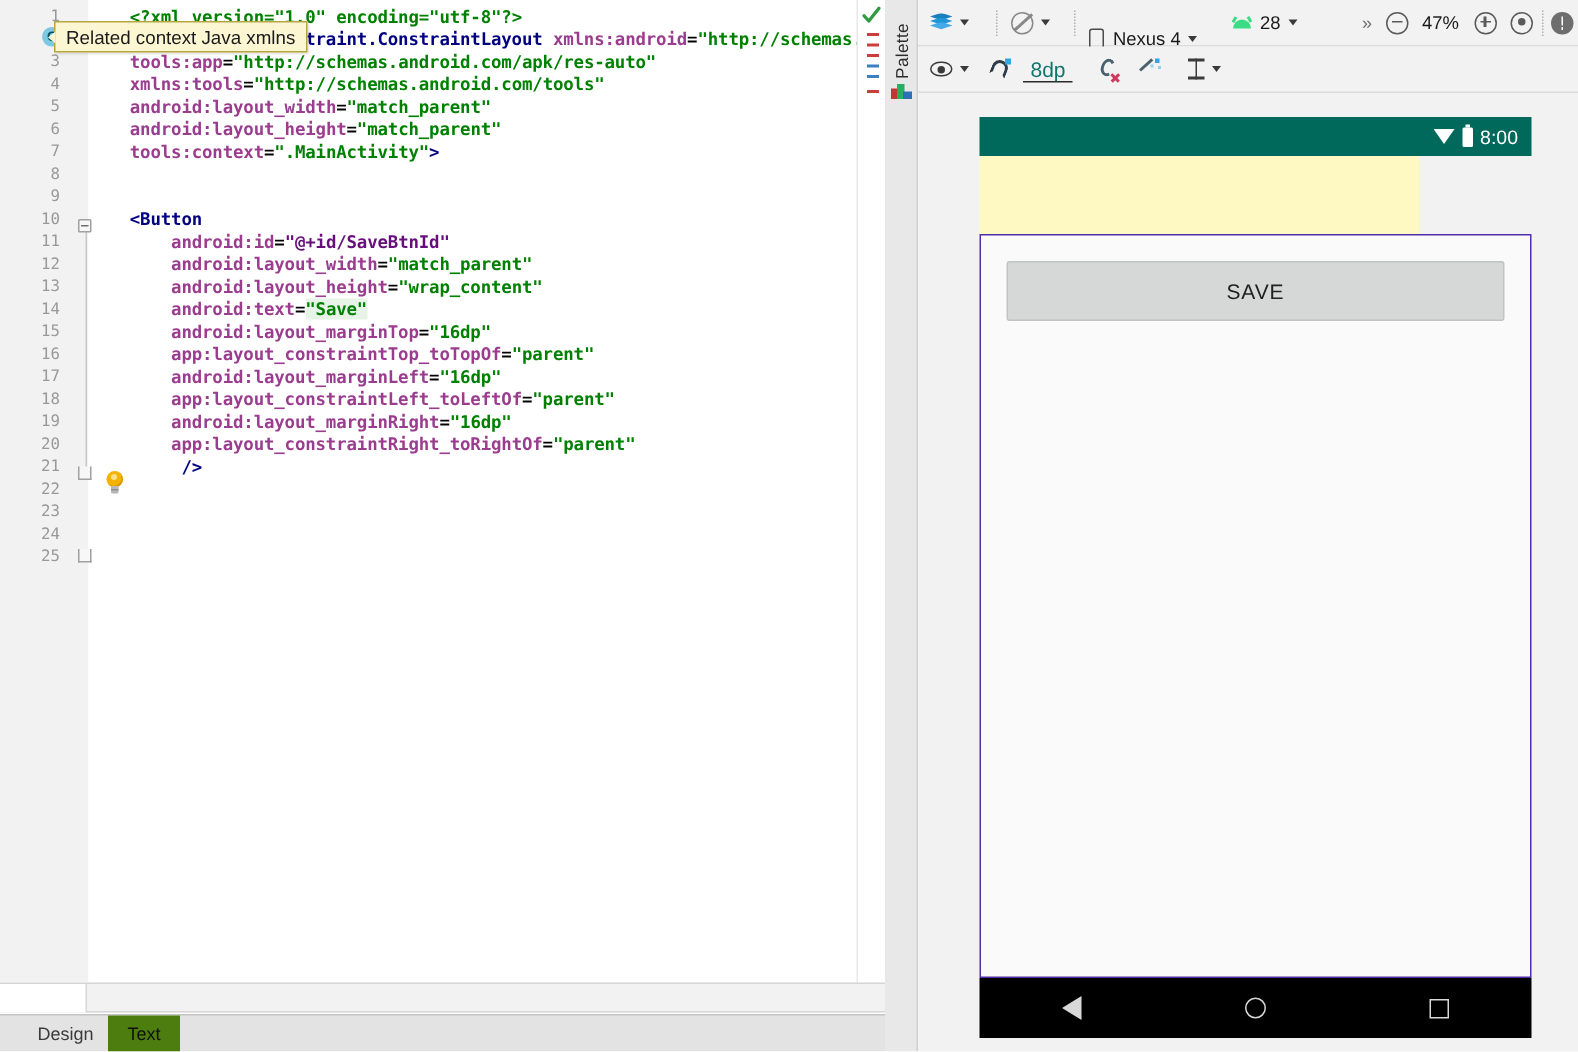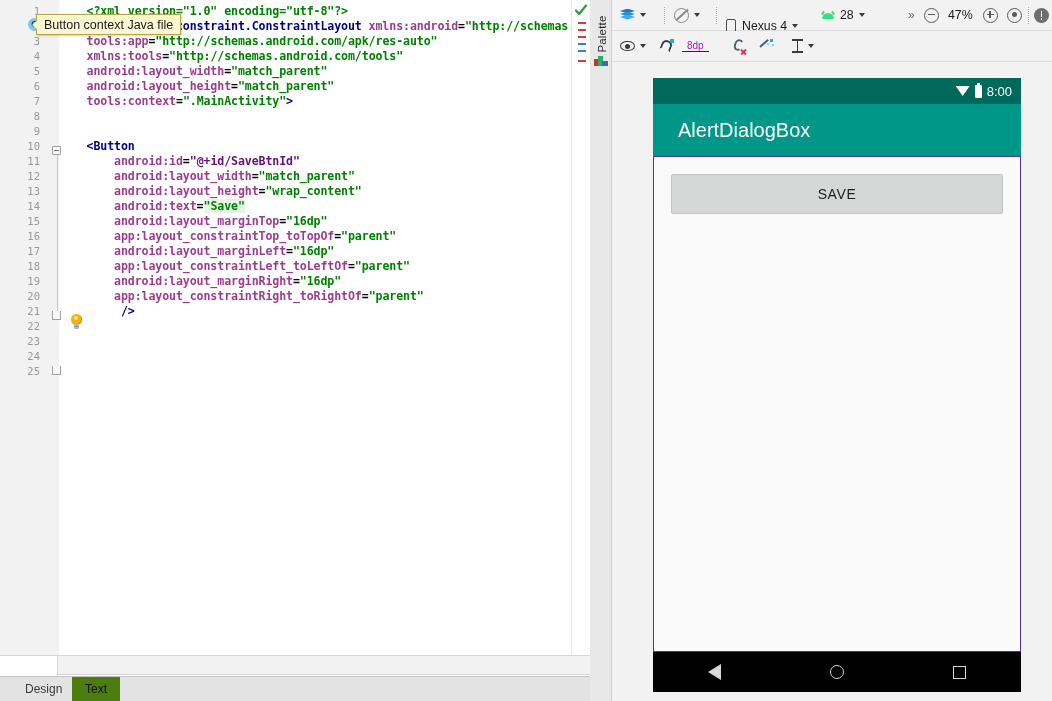--- a/index.html
+++ b/index.html
@@ -177,21 +177,21 @@
   .icon-eye{position:relative;width:15px;height:10px;}
   .icon-eye .lid{position:absolute;left:0;top:0;width:15px;height:10px;border:1.6px solid #3a3a3a;border-radius:50% / 55%;box-sizing:border-box;}
   .icon-eye .pup{position:absolute;left:5px;top:2.6px;width:5px;height:5px;border-radius:50%;background:#3a3a3a;}
 
   .icon-magnet{position:relative;width:14px;height:14px;}
   .icon-magnet .m{position:absolute;left:1px;top:1px;width:11px;height:11px;border:2px solid #2e3c4a;border-bottom-color:transparent;border-radius:50% 50% 0 0;box-sizing:border-box;transform:rotate(22deg);}
   .icon-magnet .sp{position:absolute;right:0;top:0;width:4px;height:4px;background:#2fa8e0;}
 
   .dpbox{
     position:relative;padding:0 5px;border-bottom:1.6px solid #2a2a2a;
-    font-size:10px;color:#a21caf;font-family:"Liberation Sans",sans-serif;
+    font-size:14px;color:#0f766e;font-family:"Liberation Sans",sans-serif;
   }
 
   .icon-clearc{position:relative;width:15px;height:14px;}
   .icon-clearc .arc{position:absolute;left:2px;top:0;width:9px;height:12px;border:2px solid #4a6270;border-right-color:transparent;border-radius:50%;box-sizing:border-box;transform:rotate(20deg);}
   .icon-clearc .x1,.icon-clearc .x2{position:absolute;right:0;bottom:0;width:7px;height:1.7px;background:#d0395e;}
   .icon-clearc .x1{transform:rotate(45deg);}
   .icon-clearc .x2{transform:rotate(-45deg);}
 
   .icon-wand{position:relative;width:15px;height:14px;}
   .icon-wand .stick{position:absolute;left:1px;top:7px;width:11px;height:2px;background:#4a6270;transform:rotate(-42deg);transform-origin:left center;}
@@ -322,21 +322,21 @@
       <div class="gicon-c">C</div>
       <div class="fold-box" style="top:146px;"></div>
       <div class="fold-end" style="top:311px;"></div>
       <div class="fold-end" style="top:366px;border:1px solid #a0a0a0;border-top:none;"></div>
 
       <div class="bulb">
         <span class="glass"></span>
           <span class="base"></span>
       </div>
 
-      <div class="tooltip">Button context Java file</div>
+      <div class="tooltip">Related context Java xmlns</div>
 
       <div class="insp-strip"></div>
       <div class="check">
         <svg width="14" height="14" viewBox="0 0 14 14">
           <path d="M2 7.5 L5.2 11 L12 2.5" stroke="#2e9b3e" stroke-width="2.2" fill="none" stroke-linecap="round" stroke-linejoin="round"></path>
         </svg>
       </div>
       <div class="mk" style="top:22px;background:#cf3c3c;"></div>
       <div class="mk" style="top:29px;background:#cf3c3c;"></div>
       <div class="mk" style="top:36px;background:#cf3c3c;"></div>
@@ -492,23 +492,20 @@
       <div class="device">
 
         <div class="statusbar">
           <div class="sb-right">
             <span class="wifi"></span>
             <span class="batt"></span>
             <span class="sb-time">8:00</span>
           </div>
         </div>
 
-        <div class="appbar">
-          <div class="appbar-title">AlertDialogBox</div>
-        </div>
 
         <div class="content">
           <div class="save-btn">SAVE</div>
         </div>
 
         <div class="navbar">
           <div class="nav-slot">
             <span class="nav-back"></span>
           </div>
           <div class="nav-slot">

